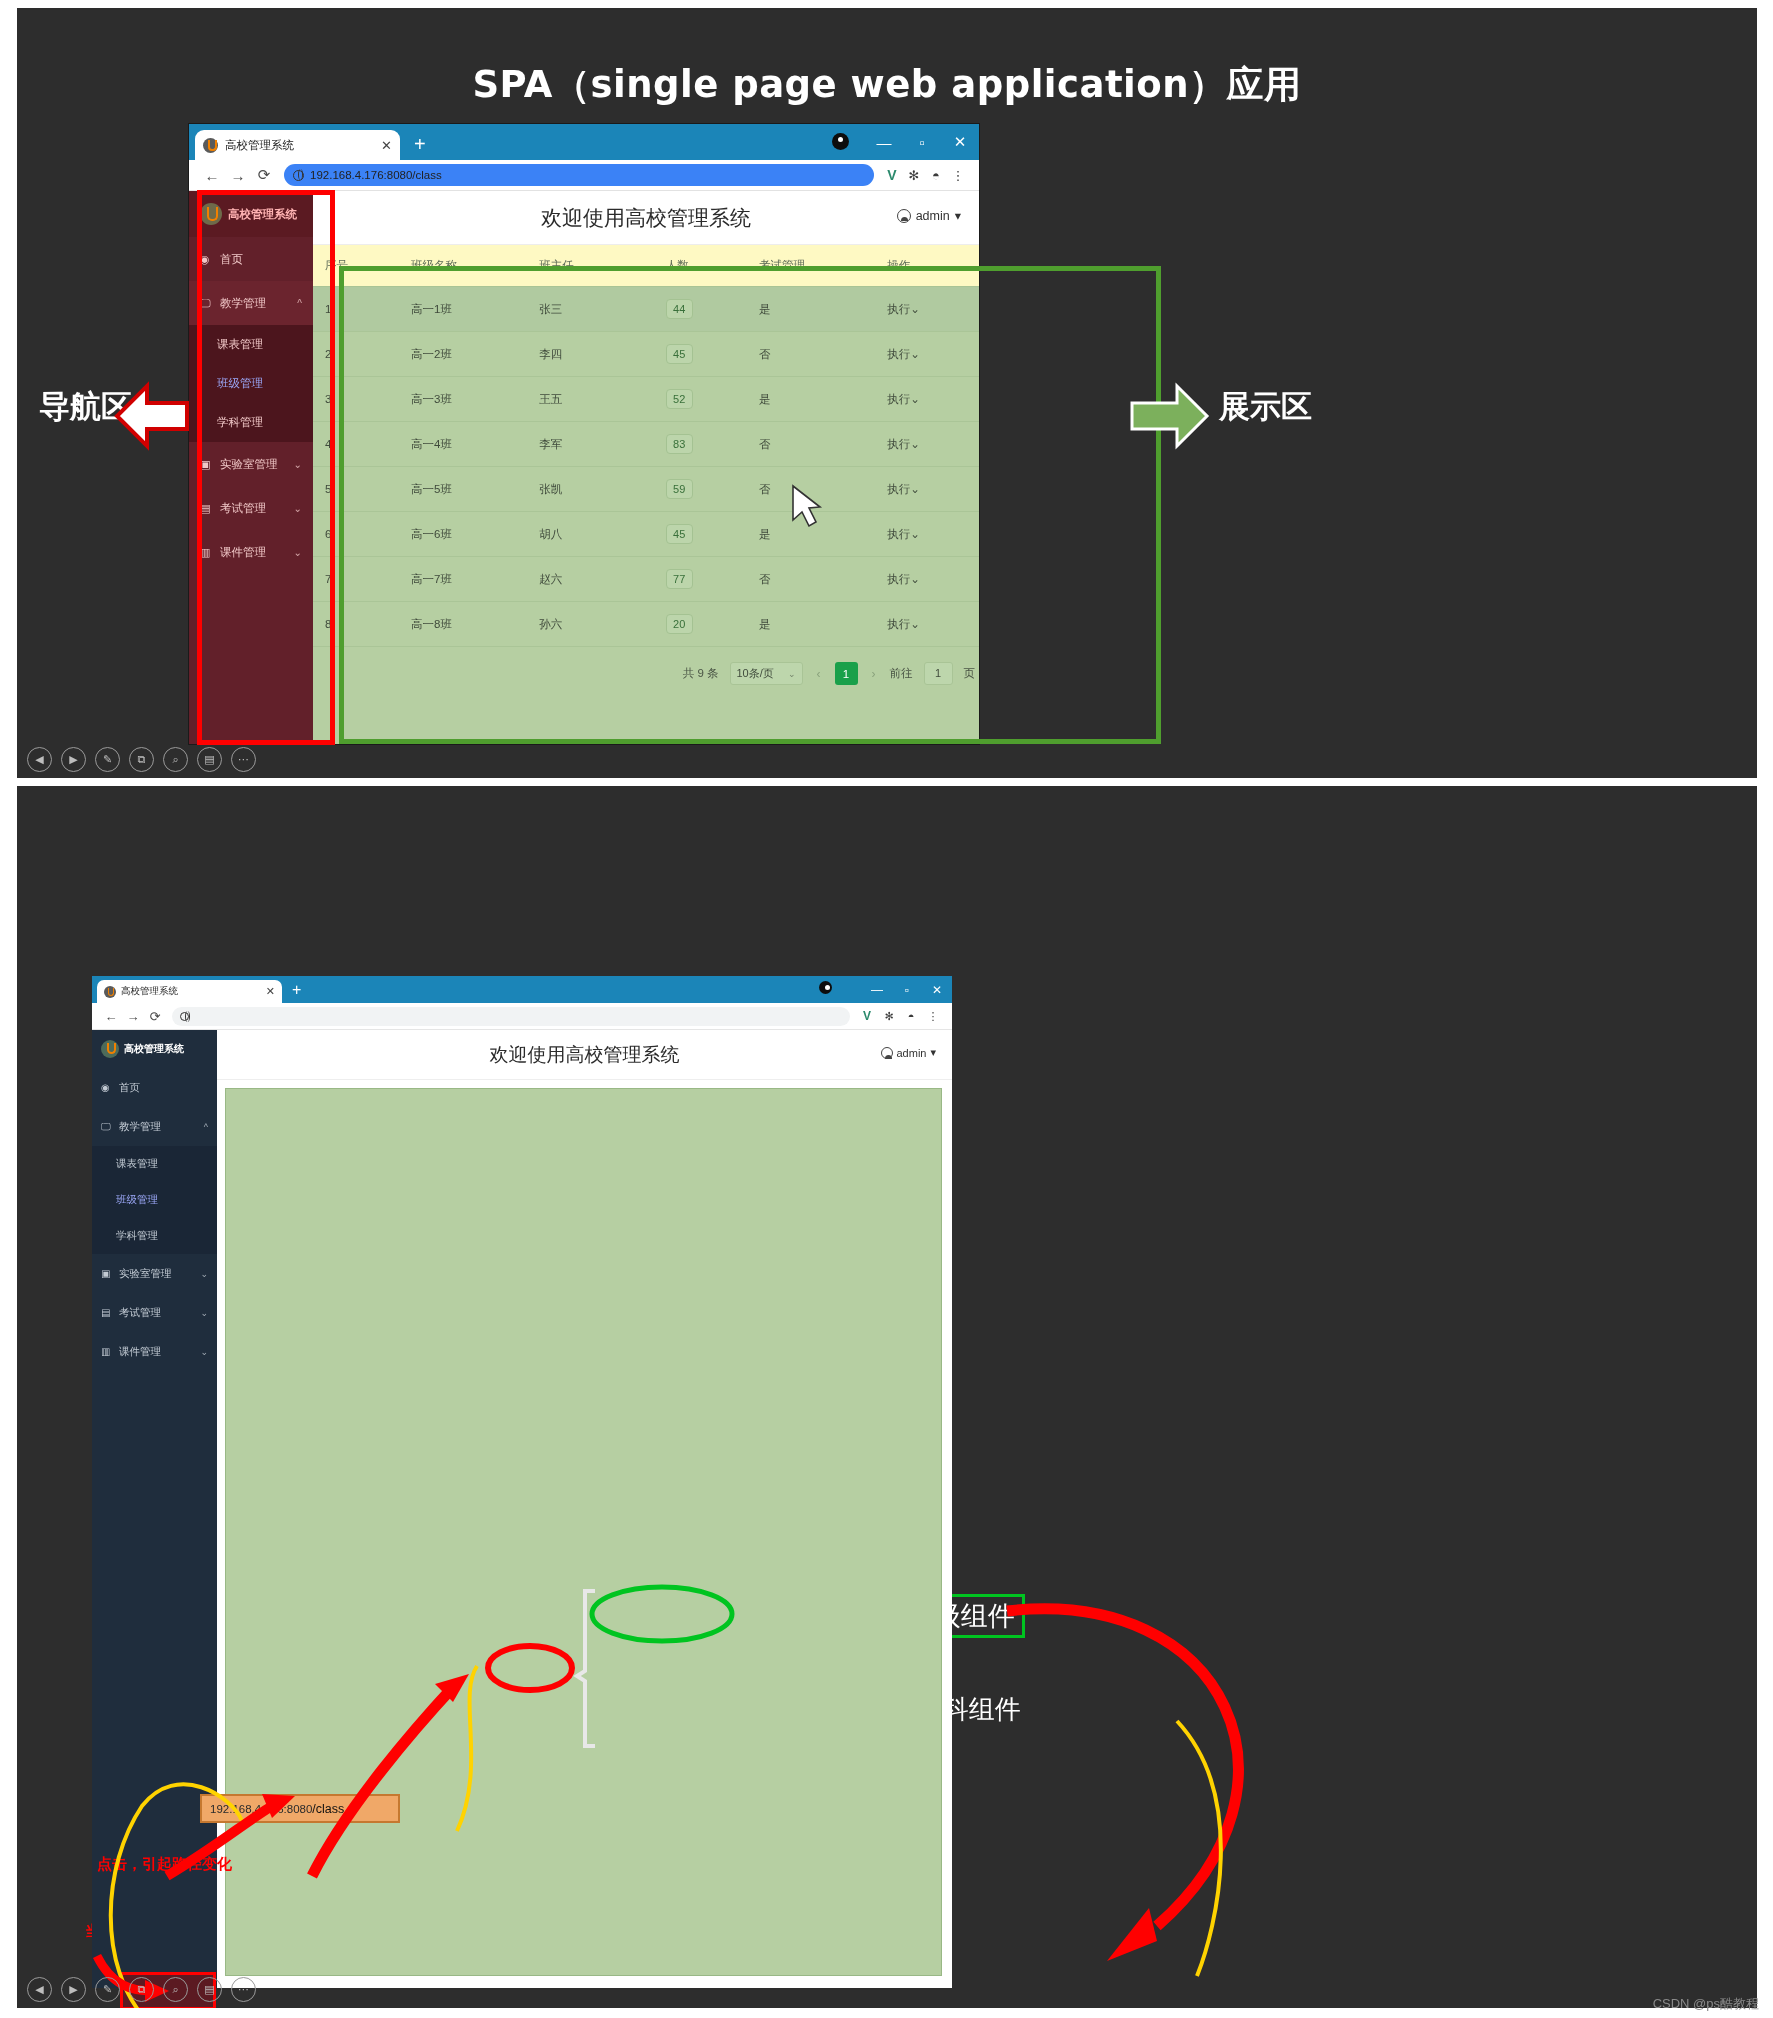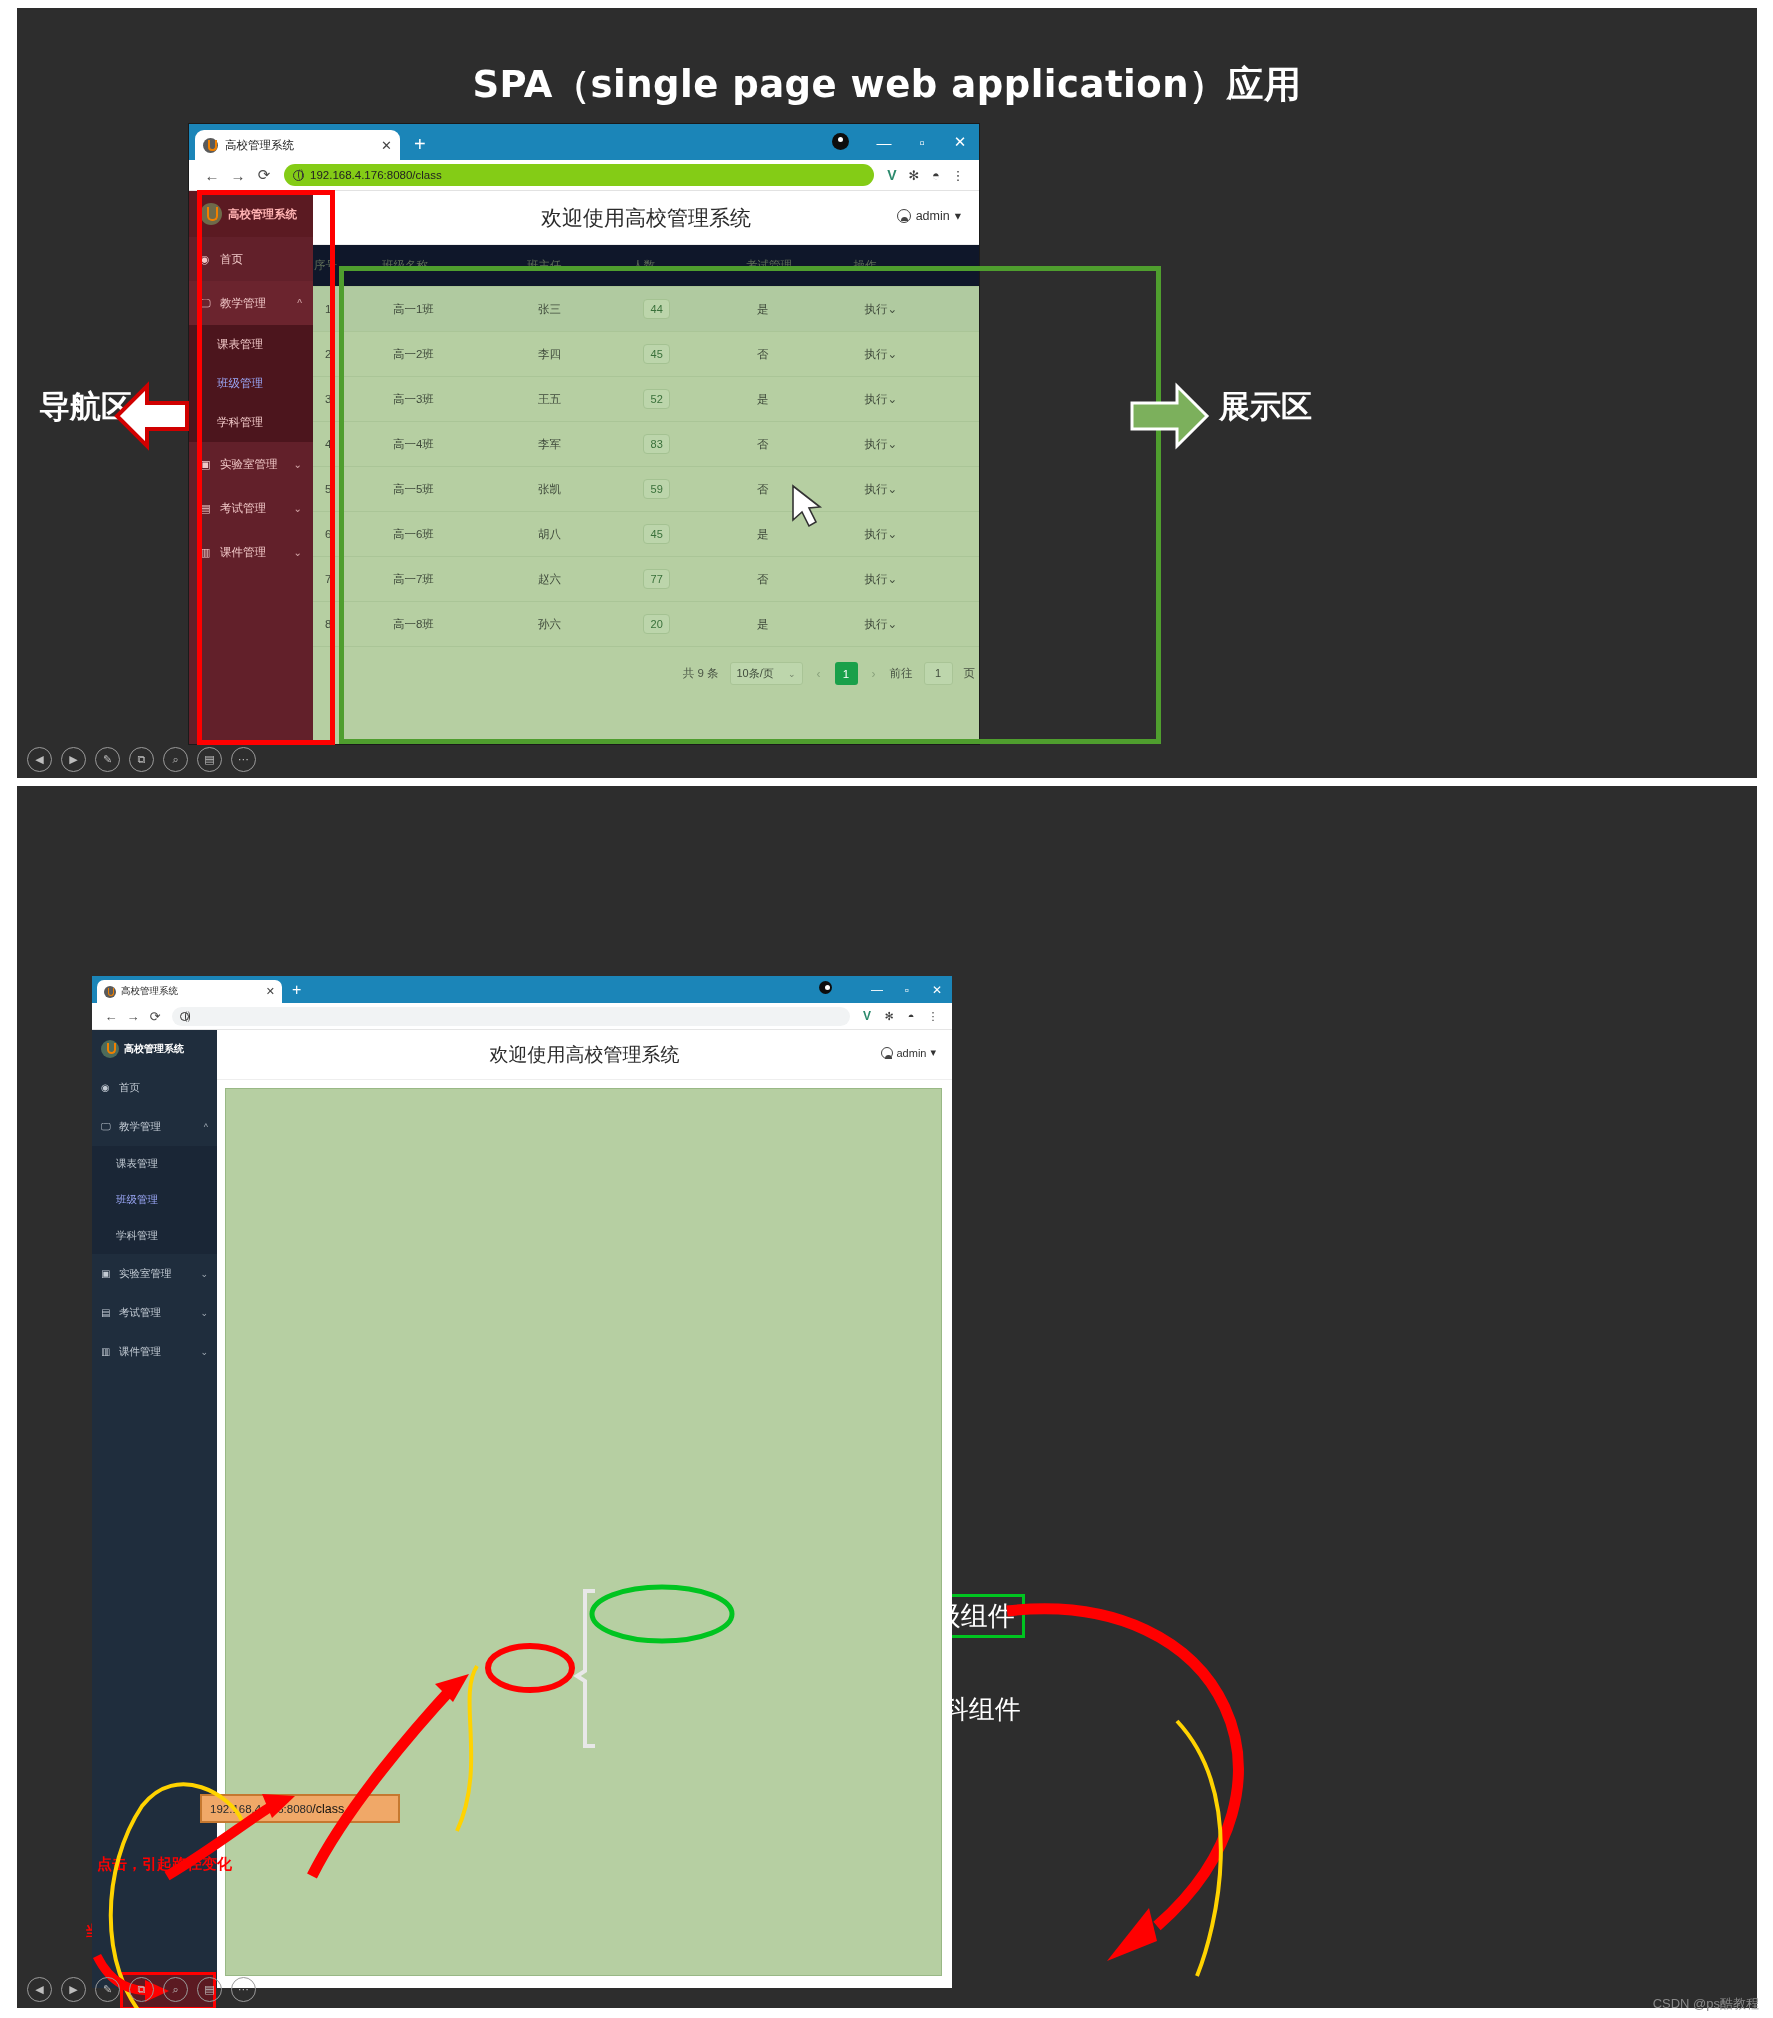--- a/index.html
+++ b/index.html
@@ -57,21 +57,21 @@
   .chrome-profile:after {
     content:""; position:absolute; left:6px; top:4px; width:5px; height:5px;
     border-radius:50%; background:#fff;
   }
   .url-bar {
     height:31px; background:#fff; display:flex; align-items:center;
     padding:0 10px; border-bottom:1px solid #e2e2e2;
   }
   .nav-ico { font-size:15px; color:#4a4a4a; width:26px; text-align:center; }
   .omnibox {
-    flex:1 1 auto; height:22px; background:#84cc16; border-radius:11px;
+    flex:1 1 auto; height:22px; background:#3b82f6; border-radius:11px;
     display:flex; align-items:center; padding:0 9px; margin:0 7px;
     font-size:11.5px; color:#222;
   }
   .globe {
     width:11px; height:11px; border-radius:50%;
     border:1.4px solid #333; margin-right:6px; position:relative; flex:0 0 auto;
   }
   .globe:after {
     content:""; position:absolute; left:3.5px; top:-1.4px; width:3px; height:11px;
     border:1.4px solid #333; border-top:none; border-bottom:none; border-radius:50%;
@@ -121,22 +121,22 @@
   .user-ico {
     width:14px; height:14px; border-radius:50%; border:1.4px solid #444; position:relative;
   }
   .user-ico:after{content:"";position:absolute;left:3px;top:7px;width:7px;height:4px;border-radius:4px 4px 0 0;background:#444;}
   .app-content {
     position:absolute; left:0; right:0; top:54px; bottom:0;
     background:#b6cfa2;
   }
   table.cls { width:100%; border-collapse:collapse; font-size:11.5px; }
   table.cls th {
-    font-weight:400; color:#5d6b57; text-align:left; padding:13px 1px;
-    background:#0f172a; border-bottom:1px solid #a9c495; white-space:nowrap;
+    font-weight:400; color:#5d6b57; text-align:left; padding:13px 12px;
+    background:#fef9c3; border-bottom:1px solid #a9c495; white-space:nowrap;
   }
   table.cls td {
     padding:12px; color:#3f4a3b; border-bottom:1px solid #aac597; white-space:nowrap;
   }
   table.cls tr.hl td { background:#b0caa0; }
   .num-badge {
     display:inline-block; min-width:27px; text-align:center; padding:3px 5px;
     background:#bcd5ab; border:1px solid #a4c292; border-radius:4px;
     color:#39703a; font-size:11px;
   }

